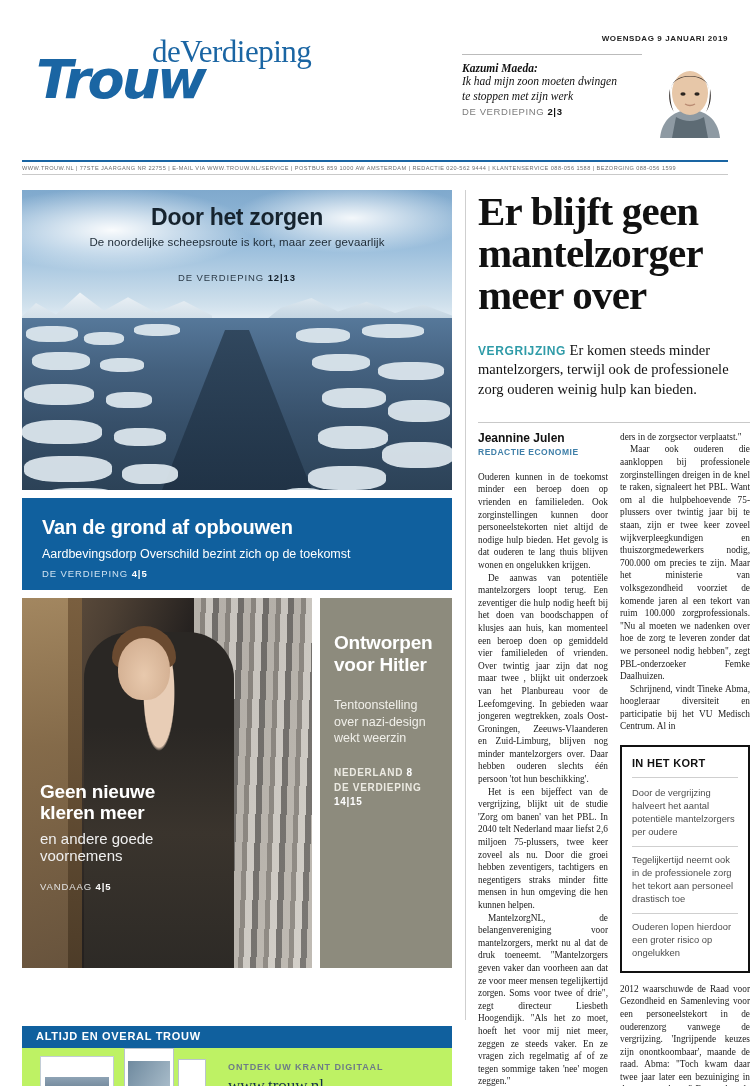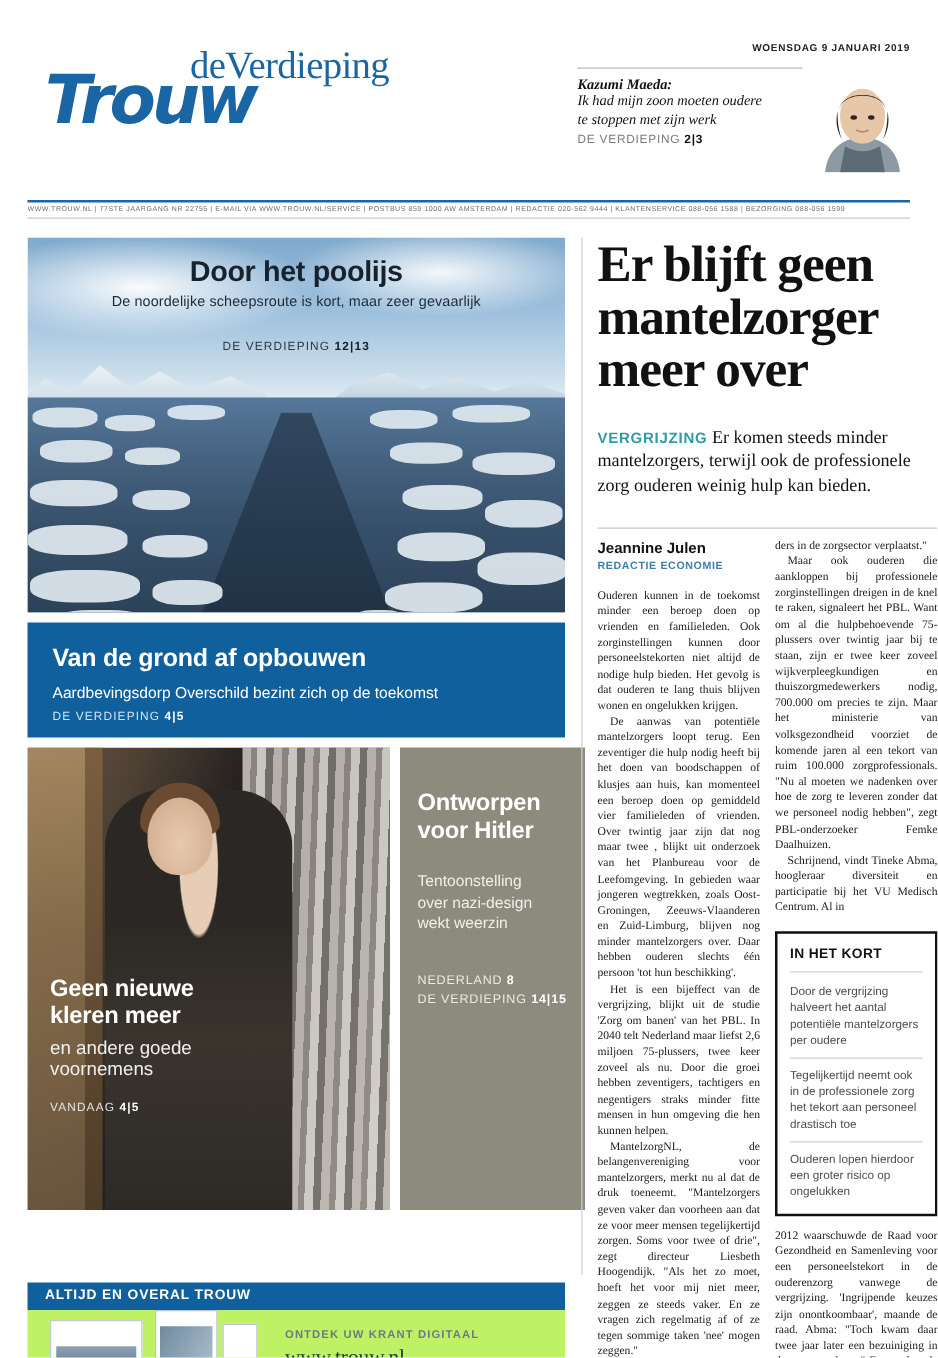--- a/index.html
+++ b/index.html
@@ -145,26 +145,26 @@
     background: radial-gradient(ellipse at 50% 60%, #e8c9ad, #cda88a); border-radius: 50% 50% 45% 45%; }
   .person-hair { position:absolute; left:90px; top:28px; width:64px; height:42px;
     background:#6a4a30; border-radius: 32px 32px 10px 10px; }
   .photo-txt { position: absolute; left: 18px; bottom: 76px; z-index: 5; }
   .photo-txt h2 { font-size: 19px; font-weight: 700; color: #fff; line-height: 1.12; letter-spacing: -.2px; margin-top: 46px; }
   .photo-txt .sub { margin-top: 6px; font-size: 15px; color: #efefef; line-height: 1.18; }
   .photo-txt .ref { margin-top: 16px; font-size: 9.5px; letter-spacing: .9px; color: #e3e3e3; }
   .photo-txt .ref b { color:#fff; }
 
   .grey-card {
-    position: absolute; left: 298px; top: 0; width: 148px; height: 370px;
+    position: absolute; left: 298px; top: 0; width: 132px; height: 370px;
     background: #8d8b7d; color: #fff; padding: 34px 14px 0 14px;
   }
   .grey-card h2 { font-size: 19px; font-weight: 700; line-height: 1.14; letter-spacing: -.2px; }
   .grey-card .sub { margin-top: 22px; font-size: 12.5px; line-height: 1.3; color: #f0efe9; }
-  .grey-card .ref { margin-top: 32px; font-size: 10px; letter-spacing: .7px; color: #eceae2; line-height: 1.45; }
+  .grey-card .ref { margin-top: 20px; font-size: 10px; letter-spacing: .7px; color: #eceae2; line-height: 1.45; font-weight: bold; }
   .grey-card .ref b { color:#fff; }
 
   
   .promo { position: absolute; left: 0; top: 836px; width: 430px; }
   .promo-top { background:#10609e; color:#fff; height: 22px; padding: 4px 0 0 14px;
     font-size: 11px; font-weight: 700; letter-spacing: .7px; }
   .promo-body { position:relative; background:#bef264; height: 62px; display:flex; align-items:center; }
   .promo-dev1 { width: 74px; height: 46px; margin-left: 18px; background:#fff; border:1px solid #c2cdd6; position:relative; overflow:hidden; }
   .promo-dev1::after{content:"";position:absolute;left:4px;bottom:4px;right:4px;height:20px;background:linear-gradient(#8ea3b5,#5d7386);}
   .promo-dev2 { width: 50px; height: 62px; margin-left: 10px; background:#fff; border:1px solid #b9c4cd; position:relative; overflow:hidden; }
@@ -225,21 +225,21 @@
   <div class="masthead">
     <div class="logo-wrap">
       <div class="logo-sub">deVerdieping</div>
       <div class="logo-main">Trouw</div>
     </div>
 
     <div class="date-line">WOENSDAG 9 JANUARI 2019</div>
 
     <div class="teaser-top">
       <div class="name">Kazumi Maeda:</div>
-      <div class="quote">Ik had mijn zoon moeten oudere</div>
+      <div class="quote">Ik had mijn zoon moeten dwingen</div>
       <div class="quote">te stoppen met zijn werk</div>
       <div class="ref">
         <span>DE VERDIEPING</span>
         <b>2|3</b>
       </div>
     </div>
 
     <div class="teaser-portrait">
       <svg width="76" height="76" viewBox="0 0 76 76">
         <rect width="76" height="76" fill="#ffffff"></rect>
@@ -287,21 +287,21 @@
           <div class="floe" style="left:296px;top:104px;width:70px; height:23px;"></div>
           <div class="floe" style="left:360px;top:120px;width:72px; height:26px;"></div>
           <div class="floe" style="left:2px;  top:134px;width:88px; height:26px;"></div>
           <div class="floe" style="left:100px;top:142px;width:56px; height:20px;"></div>
           <div class="floe" style="left:286px;top:144px;width:78px; height:24px;"></div>
           <div class="floe" style="left:16px; top:166px;width:84px; height:26px;"></div>
 
           <div class="floe" style="left:260px;top:166px;width:42px; height:15px;"></div>
         </div>
         <div class="ice-txt">
-          <h2>Door het poolijs</h2>
+          <h2>Door het zorgen</h2>
           <div class="sub">De noordelijke scheepsroute is kort, maar zeer gevaarlijk</div>
           <div class="ref">
             <span>DE VERDIEPING</span>
             <b>12|13</b>
           </div>
         </div>
       </div>
 
       <div class="blue-band">
         <h2>Van de grond af opbouwen</h2>

